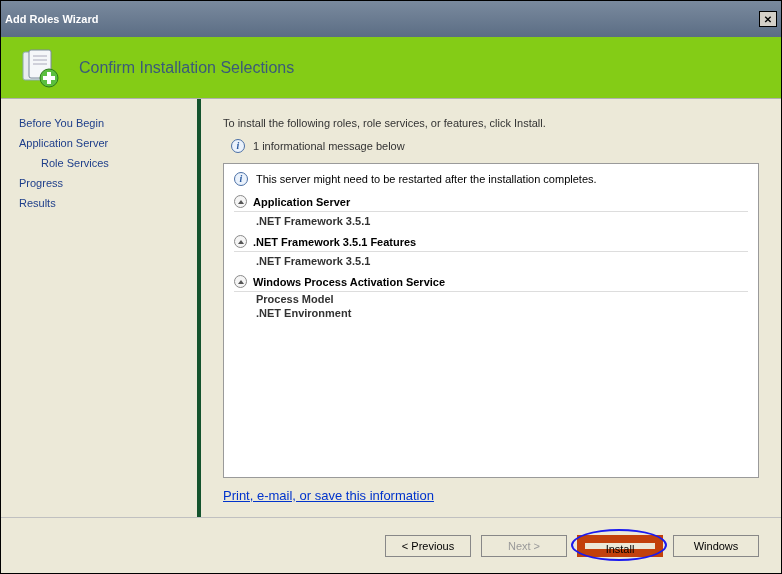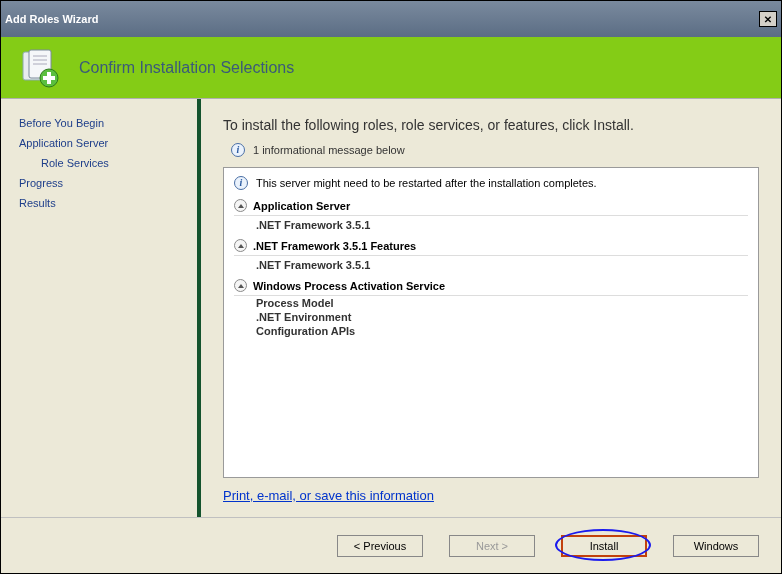--- a/index.html
+++ b/index.html
@@ -10,35 +10,35 @@
 .close-btn { width: 18px; height: 16px; background: #d4d0c8; border: 1px solid #000; display: flex; align-items: center; justify-content: center; cursor: pointer; color: #000; font-weight: bold; font-size: 10px; font-family: Arial; }
 .header { background: #84cc16; border-bottom: 1px solid #b0b0b0; height: 62px; display: flex; align-items: center; padding: 0 18px; gap: 20px; }
 .header-icon { width: 40px; height: 40px; position: relative; }
 .page-title { font-size: 16px; color: #3a5a7a; font-weight: normal; }
 .body { flex: 1; display: flex; overflow: hidden; }
 .sidebar { width: 200px; background: #ece9d8; border-right: 4px solid #14532d; padding-top: 14px; }
 .sidebar-item { padding: 4px 10px 4px 18px; color: #1e3e8a; cursor: pointer; font-size: 11px; }
 .sidebar-item.indent { padding-left: 40px; }
 .sidebar-item.active { background: #1e3e8a; color: #fff; }
 .main { flex: 1; background: #ece9d8; padding: 18px 22px 0 22px; display: flex; flex-direction: column; overflow: hidden; }
-.intro { font-size: 14px; color: #333; margin-bottom: 10px; }
+.intro { font-size: 11px; color: #333; margin-bottom: 10px; }
 .info-row { display: flex; align-items: center; gap: 8px; font-size: 11px; color: #333; margin-bottom: 10px; padding-left: 8px; }
 .info-icon { width: 14px; height: 14px; border-radius: 50%; border: 1px solid #4a6fa5; background: #eaf2fc; display: flex; align-items: center; justify-content: center; font-family: Georgia, serif; font-style: italic; font-weight: bold; color: #2a5aa0; font-size: 10px; line-height: 1; }
 .content-box { flex: 1; background: #fff; border: 1px solid #9a9a9a; padding: 8px 10px; overflow: auto; font-size: 11px; }
 .cb-info { display: flex; align-items: center; gap: 8px; margin-bottom: 6px; }
 .section-head { display: flex; align-items: center; gap: 6px; font-weight: bold; padding: 3px 0; border-bottom: 1px solid #ddd; margin-top: 2px; }
 .toggle-icon { width: 13px; height: 13px; border: 1px solid #8a8a8a; border-radius: 50%; display: flex; align-items: center; justify-content: center; background: #f5f5f5; }
 .toggle-icon::before { content: ""; display: block; width: 0; height: 0; border-left: 3px solid transparent; border-right: 3px solid transparent; border-bottom: 4px solid #555; }
 .child-item { padding: 3px 0 3px 22px; font-weight: bold; color: #333; }
 .child-sub { padding: 1px 0 1px 22px; font-weight: bold; color: #333; }
 .save-link { color: #0033cc; text-decoration: underline; font-size: 13px; margin: 10px 0 14px 0; display: inline-block; cursor: pointer; }
-.footer { height: 56px; background: #ece9d8; border-top: 1px solid #c0c0c0; display: flex; align-items: center; justify-content: flex-end; padding: 0 22px; gap: 26px; }
+.footer { height: 56px; background: #ece9d8; border-top: 1px solid #c0c0c0; display: flex; align-items: center; justify-content: flex-end; padding: 0 22px; gap: 10px; }
 .btn { width: 86px; height: 22px; background: #ece9d8; border: 1px solid #888; font-size: 11px; cursor: pointer; }
 .btn:disabled { color: #999; cursor: default; }
-.btn.default { border: 2px solid #c2410c; font-weight: normal; position: relative; }
+.btn.default { border: 8px solid #c2410c; font-weight: normal; position: relative; }
 .annot { position: absolute; border: 2px solid #1a1aee; border-radius: 50%; width: 96px; height: 32px; pointer-events: none; }
 .btn-wrap { position: relative; display: inline-block; }
 </style>
 </head>
 <body>
 
 <div class="window">
   <div class="titlebar">
     <span class="titlebar-title">Add Roles Wizard</span>
     <div class="close-btn">✕</div>
@@ -93,21 +93,20 @@
           <span>.NET Framework 3.5.1 Features</span>
         </div>
         <div class="child-item">.NET Framework 3.5.1</div>
 
         <div class="section-head">
           <span class="toggle-icon"></span>
           <span>Windows Process Activation Service</span>
         </div>
         <div class="child-sub">Process Model</div>
         <div class="child-sub">.NET Environment</div>
-        <div class="child-sub">Configuration APIs</div>
       </div>
 
       <a class="save-link">Print, e-mail, or save this information</a>
     </div>
   </div>
 
   <div class="footer">
     <button class="btn">&lt; Previous</button>
     <button class="btn" disabled="">Next &gt;</button>
     <span class="btn-wrap">

